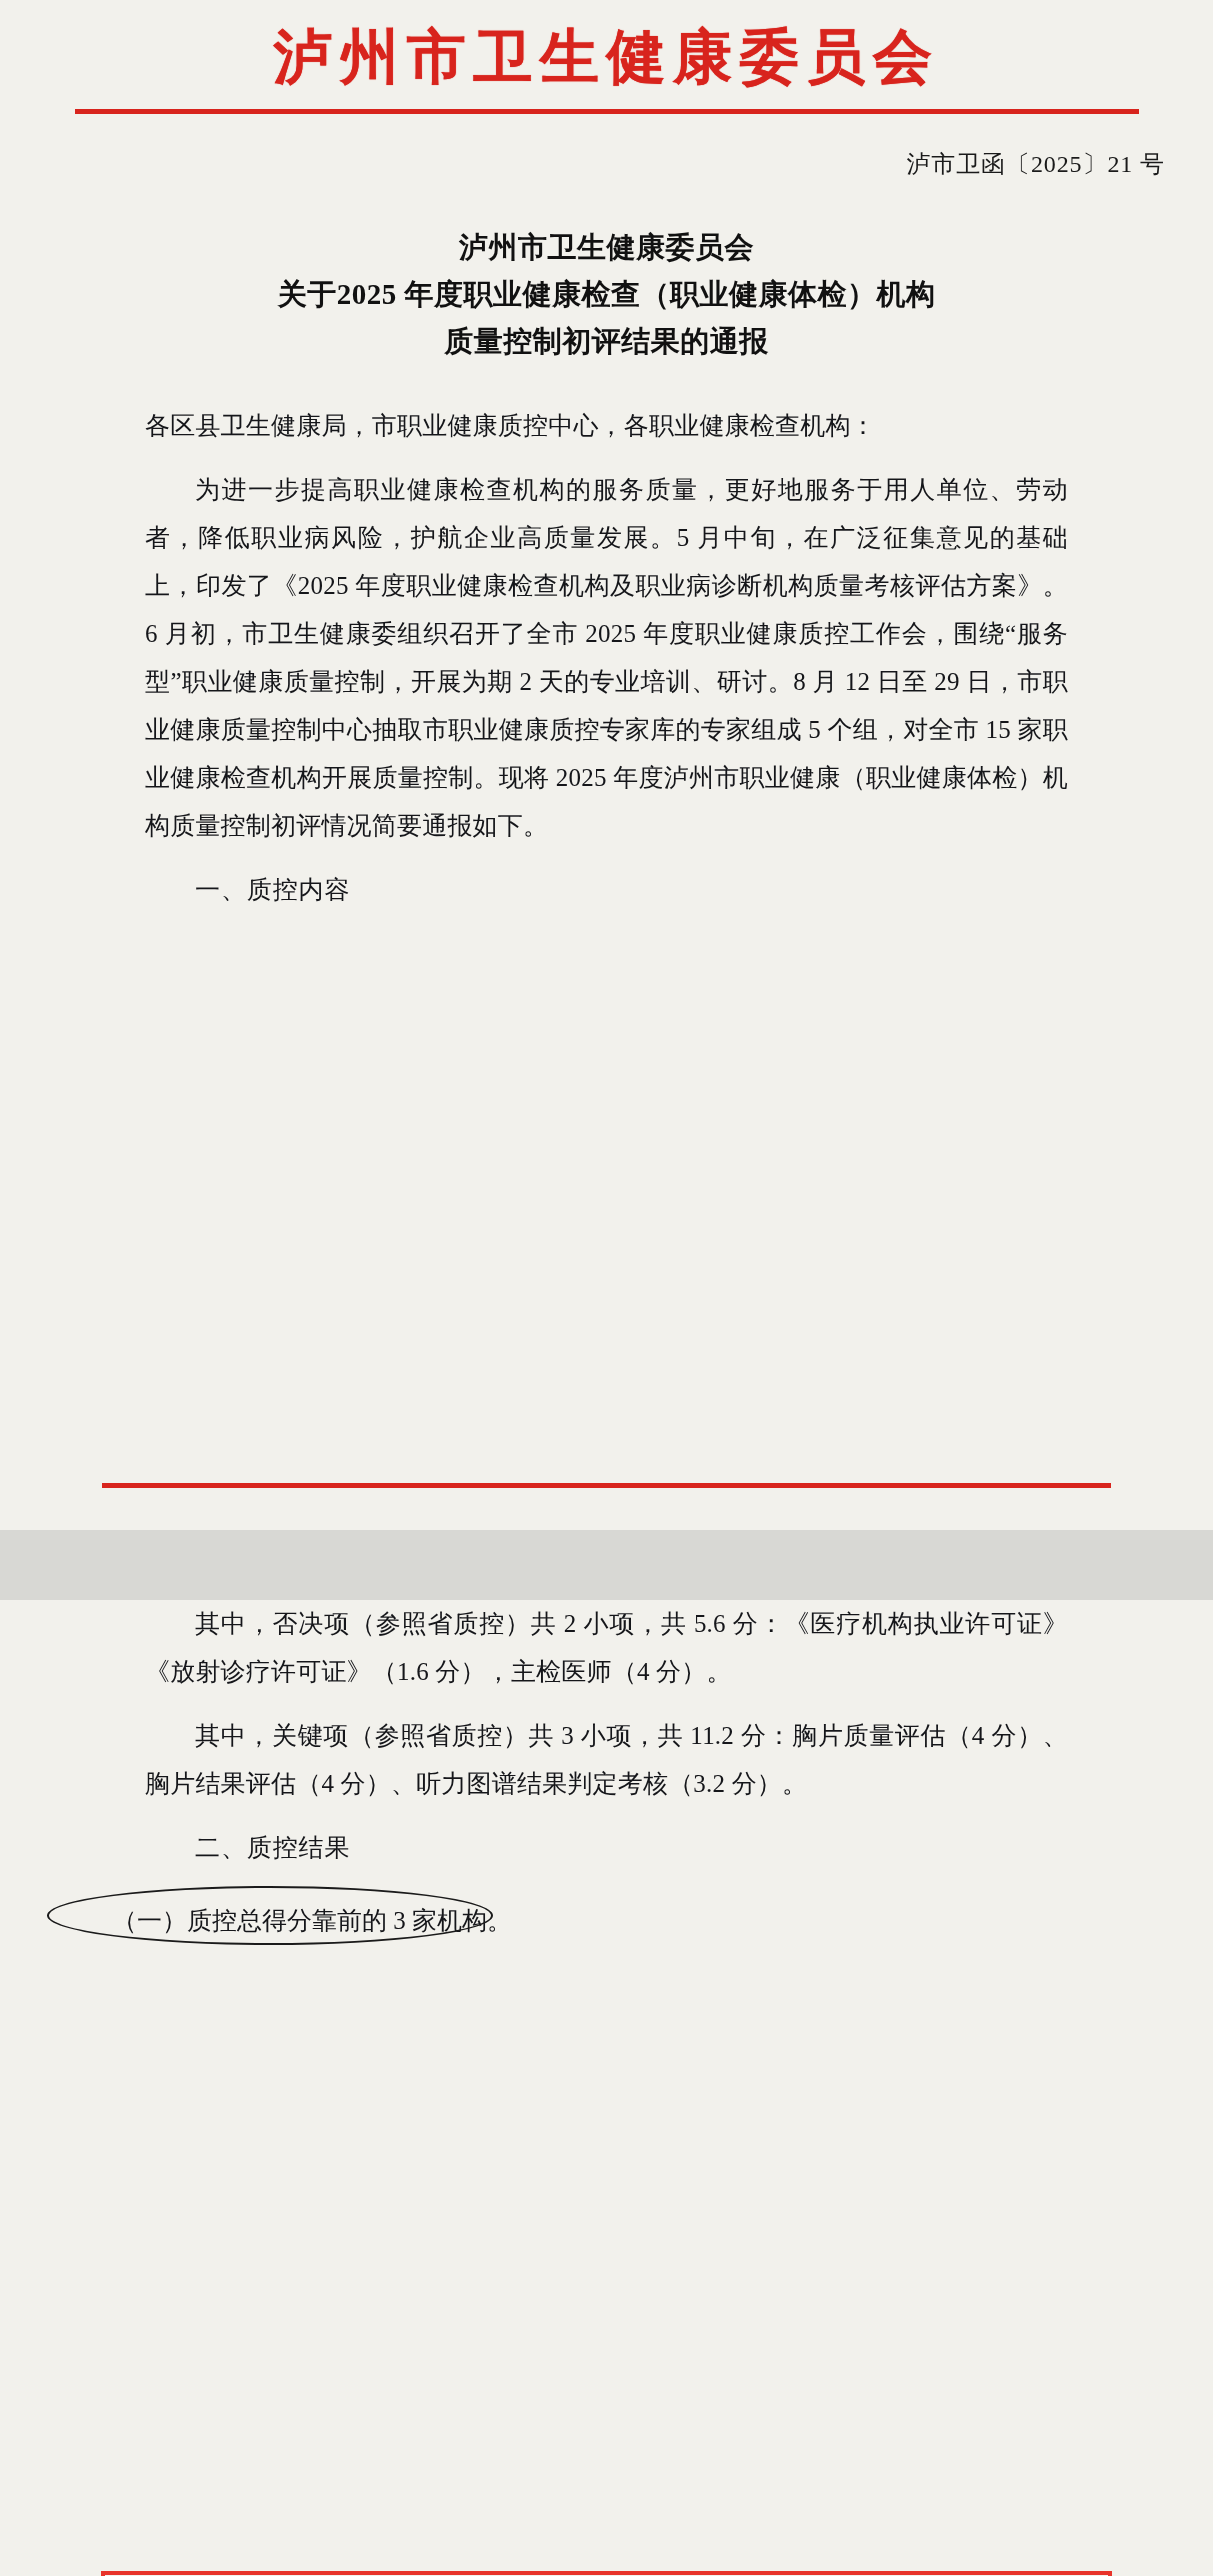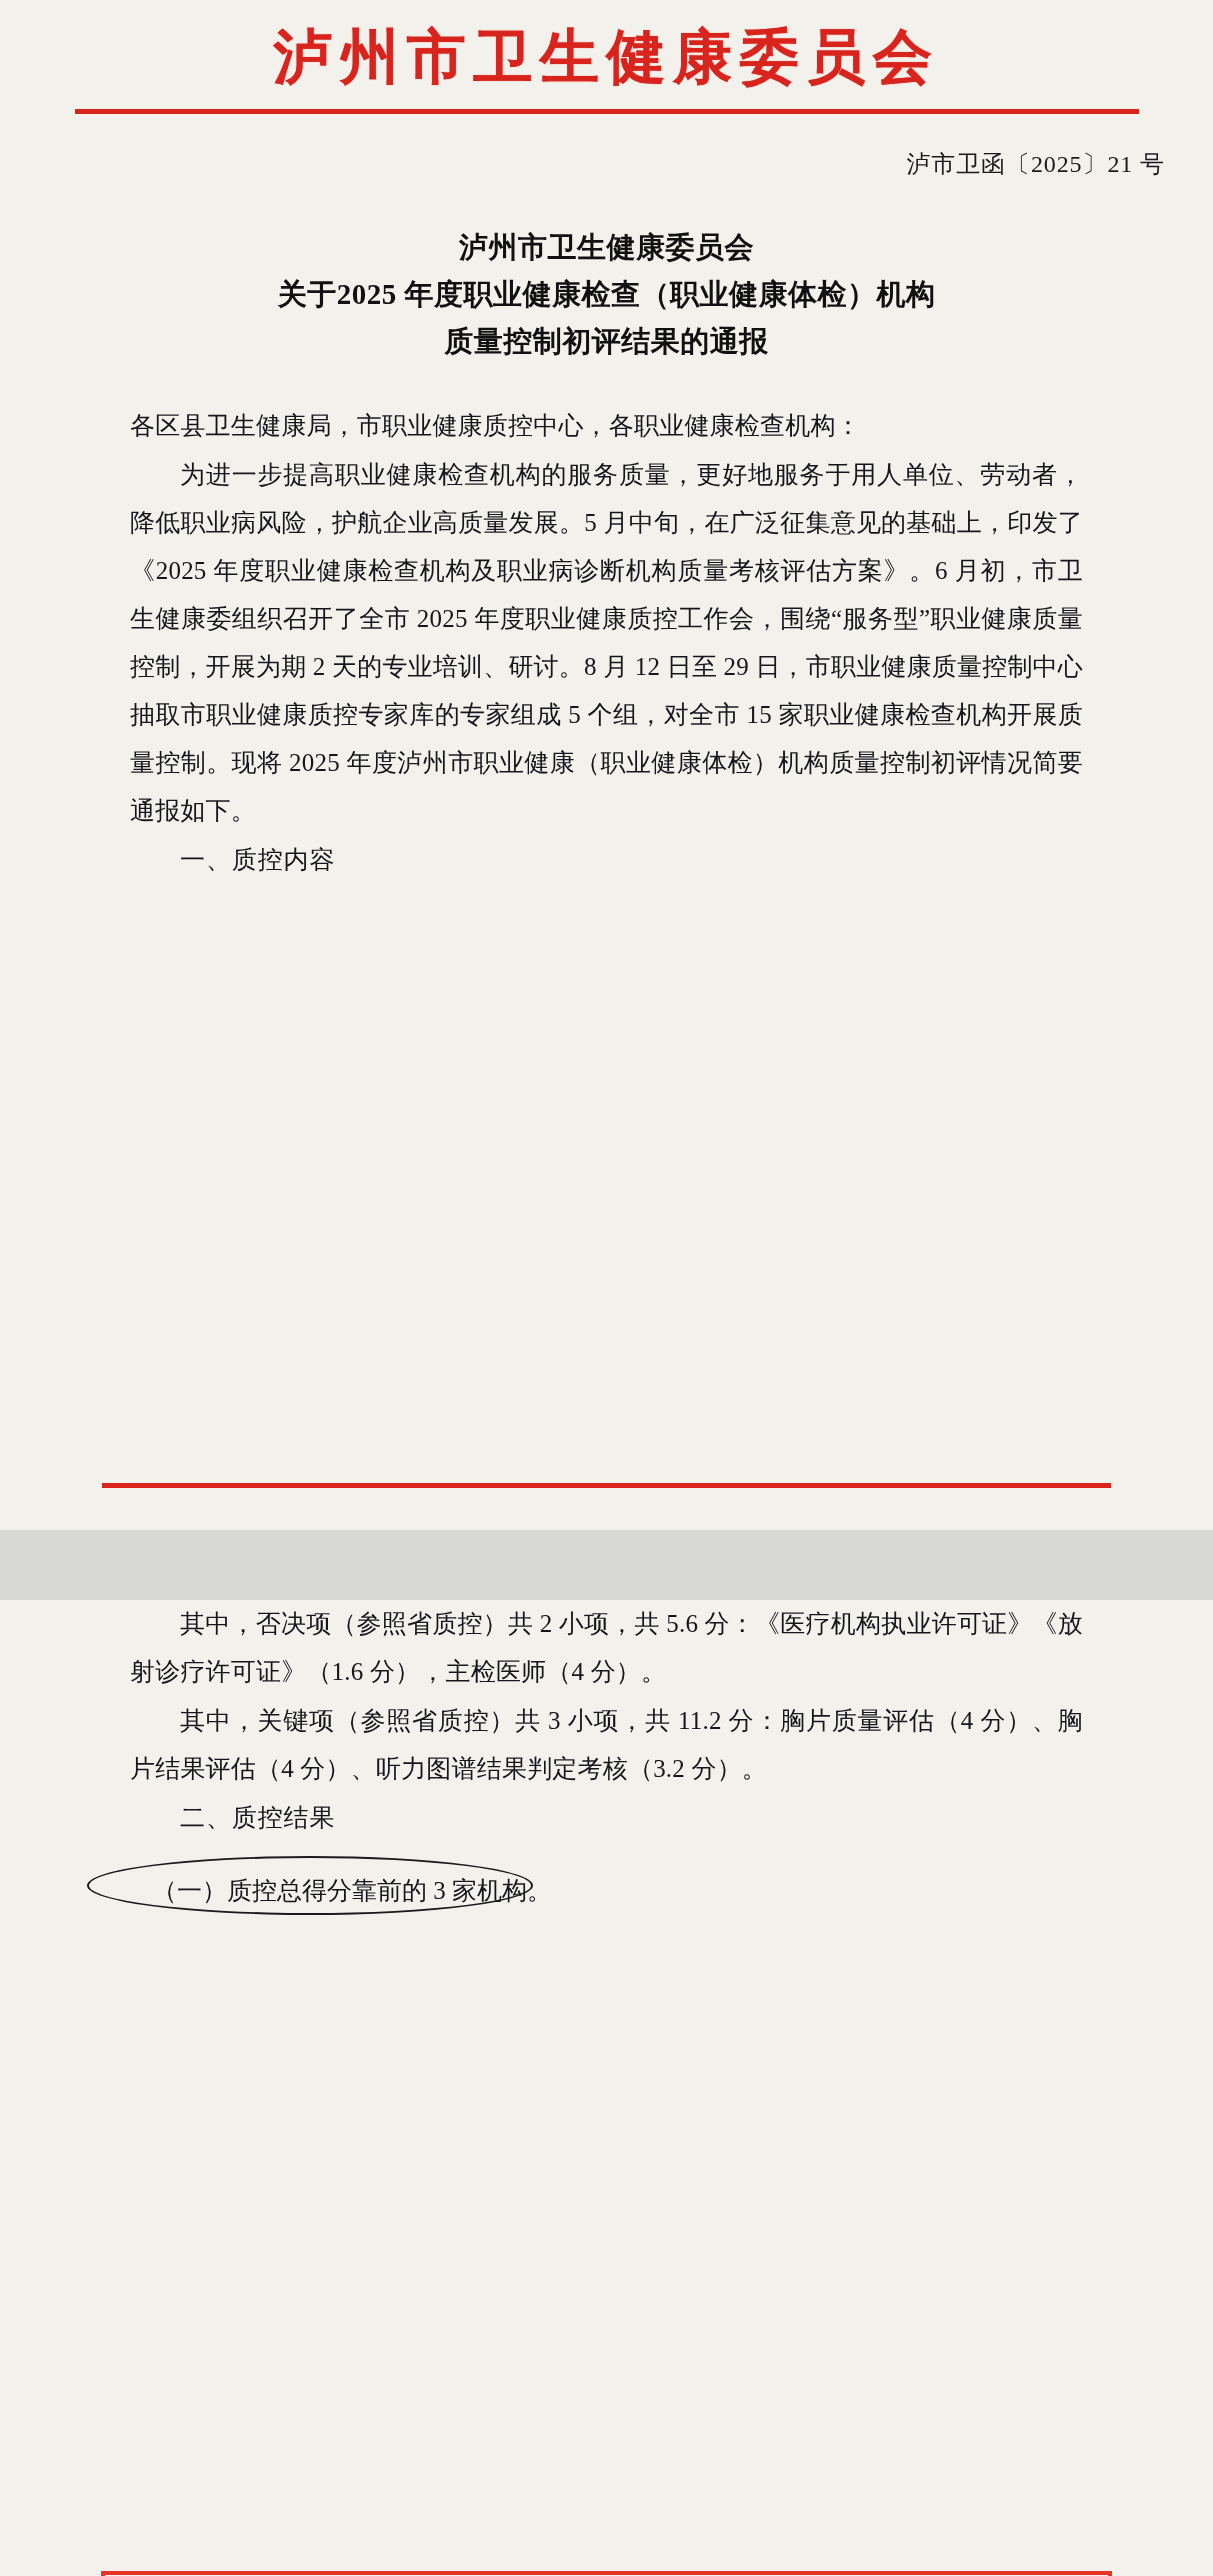--- a/index.html
+++ b/index.html
@@ -87,21 +87,21 @@
     margin-top: 38px;
     padding: 0 129px 0 129px;
     font-size: 25px;
     line-height: 1.92;
     color: #15161a;
     text-align: justify;
     text-justify: inter-ideograph;
     letter-spacing: 0.2px;
   }
   .body-block p {
-    margin: 1px;
+    margin: 16px;
   }
   .indent2 {
     text-indent: 2em;
   }
   .section-head {
     margin: 5.7px 0 0 0;
     font-weight: normal;
     text-indent: 2em;
     letter-spacing: 0.9px;
   }
@@ -140,21 +140,21 @@
     left: -15px;
     top: -11.4px;
     width: 446px;
     height: 59px;
     border: 2.8px solid #1b1b1b;
     border-radius: 50%;
     box-sizing: border-box;
     pointer-events: none;
   }
   .tail-block {
-    padding: 0 102px;
+    padding: 0 62px;
     font-size: 25px;
     line-height: 1.92;
     color: #15161a;
     position: relative;
   }
 </style>
 </head>
 <body>
 
 <div class="page">

